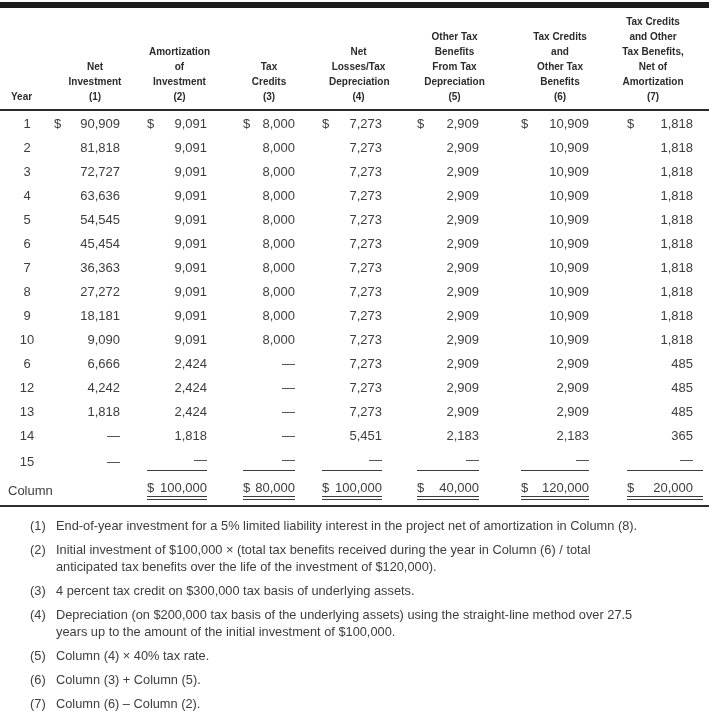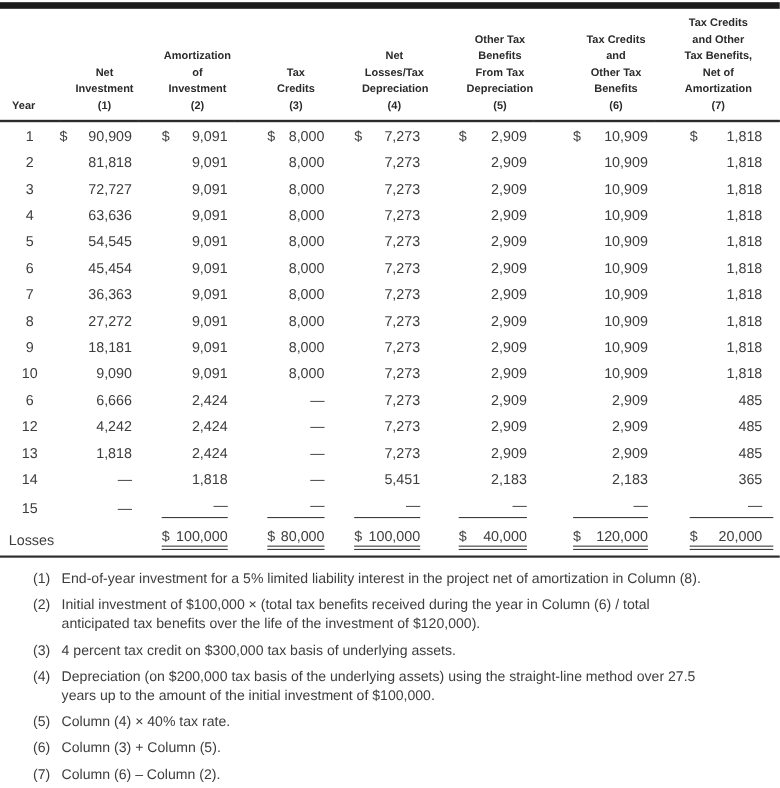--- a/index.html
+++ b/index.html
@@ -501,21 +501,21 @@
               <span class="num">—</span>
             </span></td>
           <td class="val c6"><span class="box u1">
               <span class="num">—</span>
             </span></td>
           <td class="val c7"><span class="box u1">
               <span class="num">—</span>
             </span></td>
         </tr>
         <tr class="total-row">
-          <td class="year">Losses</td>
+          <td class="year">Column</td>
           <td class="val c1"><span class="box empty">
               <span class="num"></span>
             </span></td>
           <td class="val c2"><span class="box u2">
               <span class="dollar">$</span>
               <span class="num">100,000</span>
             </span></td>
           <td class="val c3"><span class="box u2">
               <span class="dollar">$</span>
               <span class="num">80,000</span>

